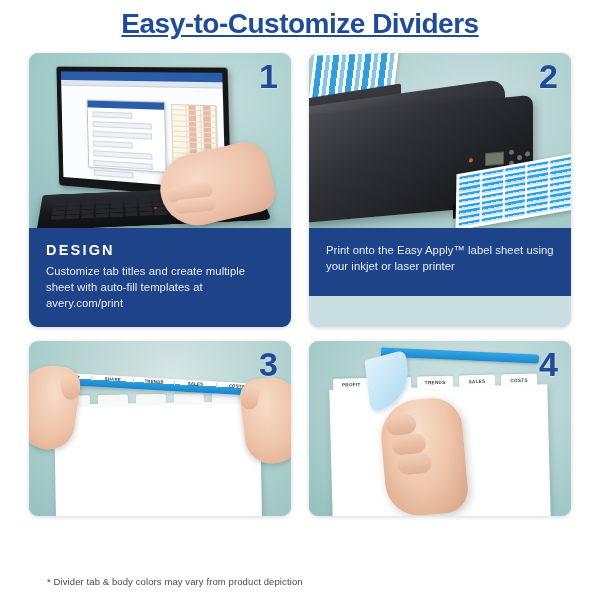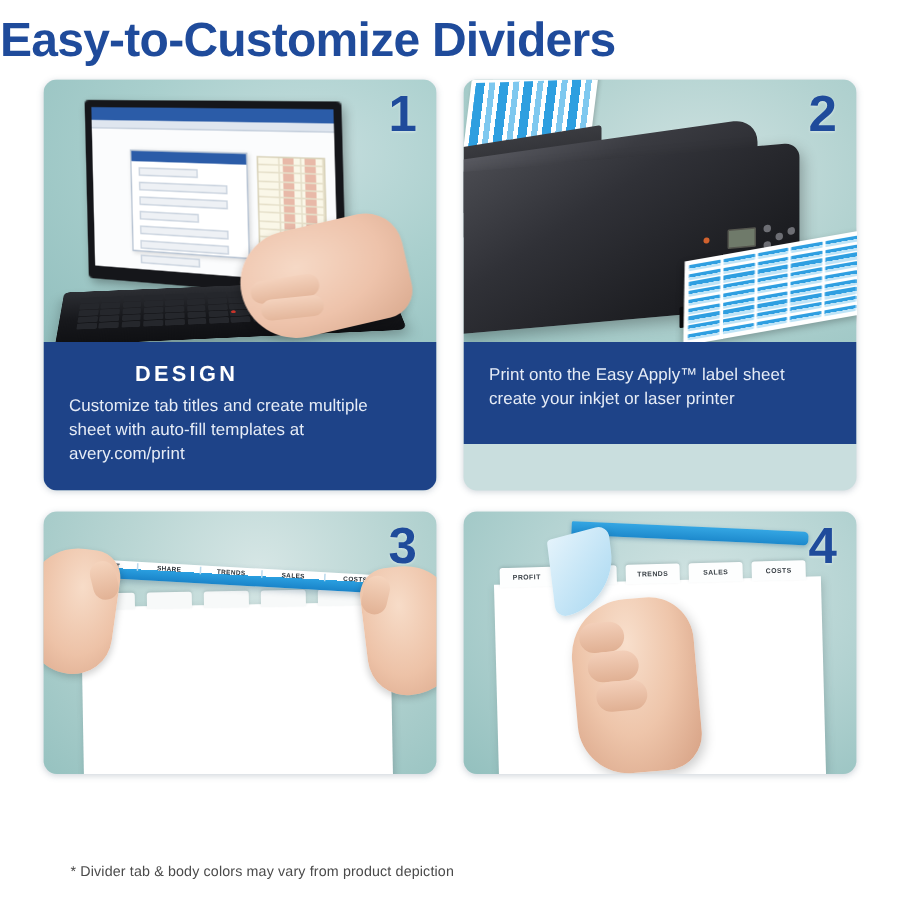--- a/index.html
+++ b/index.html
@@ -8,26 +8,28 @@
     width: 600px;
     height: 600px;
     background: #ffffff;
     font-family: "Liberation Sans", sans-serif;
     overflow: hidden;
     position: relative;
   }
 
   
   .page-title {
+    text-align: center;
     color: #1f4b9b;
-    font-size: 32px;
+    font-size: 28px;
     font-weight: bold;
     letter-spacing: -0.5px;
     padding-top: 9px;
     line-height: 1.1;
+    text-decoration: underline;
   }
 
   
   .steps-grid {
     position: absolute;
     top: 53px;
     left: 29px;
     width: 542px;
     display: grid;
     grid-template-columns: 262px 262px;
@@ -87,21 +89,20 @@
     background: #1e4388;
     padding: 14px 17px 16px 17px;
     color: #ffffff;
     min-height: 68px;
   }
   .caption-title {
     font-size: 14.5px;
     font-weight: bold;
     letter-spacing: 2.2px;
     margin-bottom: 5px;
-    margin-left: 44px;
   }
   .caption-body {
     font-size: 11.3px;
     line-height: 1.42;
     color: #e6ecf6;
     letter-spacing: 0.05px;
   }
 
   
   .footnote {
@@ -646,21 +647,21 @@
                 <div class="label-chip"></div>
             </div>
           </div>
         </div>
       </div>
 
       <div class="step-number">2</div>
     </div>
 
     <div class="caption">
-      <div class="caption-body">Print onto the Easy Apply™ label sheet create your inkjet or laser printer</div>
+      <div class="caption-body">Print onto the Easy Apply™ label sheet using your inkjet or laser printer</div>
     </div>
   </div>
 
   <div class="step-card">
     <div class="photo">
       <div class="photo-bg bg-teal3"></div>
 
       <div class="p3-stack">
         <div class="divider-tab" style="left:6px;"></div>
         <div class="divider-tab" style="left:44px;"></div>

